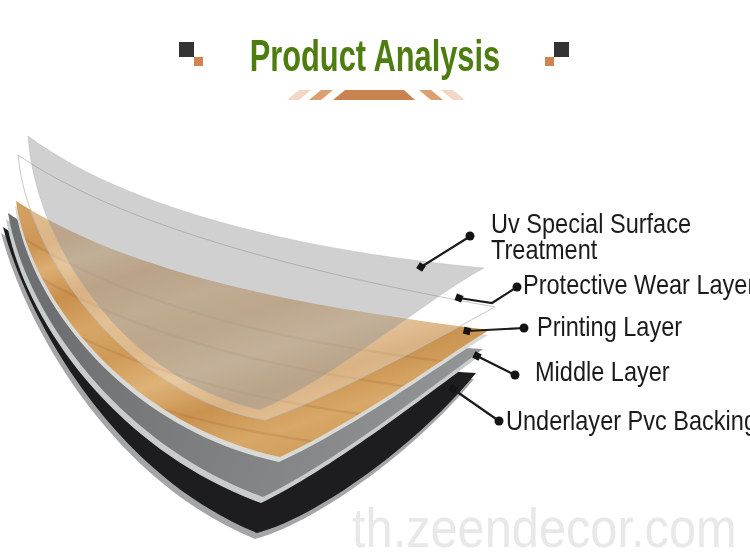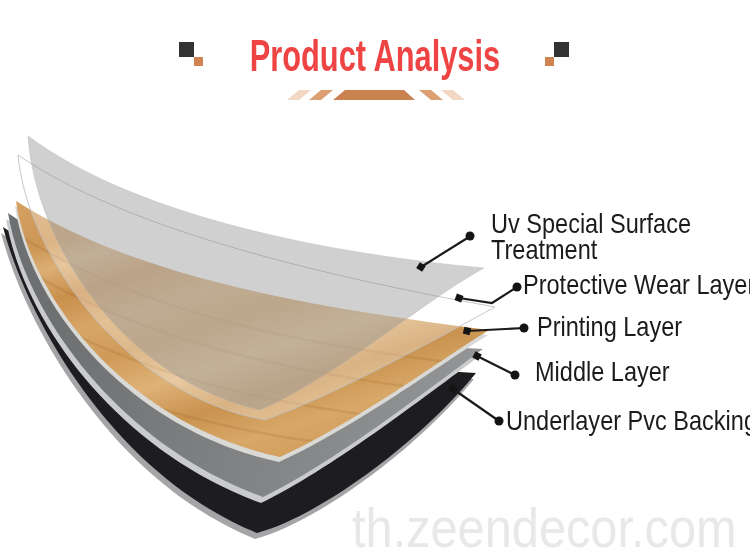--- a/index.html
+++ b/index.html
@@ -3,21 +3,21 @@
 <meta charset="utf-8">
 <style>
   html,body{margin:0;padding:0;background:#ffffff;}
   .stage{
     position:relative;width:750px;height:559px;background:#ffffff;
     overflow:hidden;font-family:"Liberation Sans",sans-serif;
   }
   
   .title{
     position:absolute;left:0;right:0;top:34px;margin:0;
-    text-align:center;font-size:44px;font-weight:bold;color:#ef4444;
+    text-align:center;font-size:44px;font-weight:bold;color:#4d7c0f;
     letter-spacing:0;line-height:1.0;white-space:nowrap;
   }
   .title .squeeze{display:inline-block;transform:scaleX(0.70);transform-origin:50% 50%;}
   .deco-sq{position:absolute;}
   .deco-dark{width:15px;height:15px;background:#333333;}
   .deco-orange{width:9px;height:9px;background:#cf8451;}
   .deco-left-dark{left:179px;top:42px;}
   .deco-left-orange{left:194px;top:57px;}
   .deco-right-orange{left:545px;top:57px;}
   .deco-right-dark{left:554px;top:42px;}

